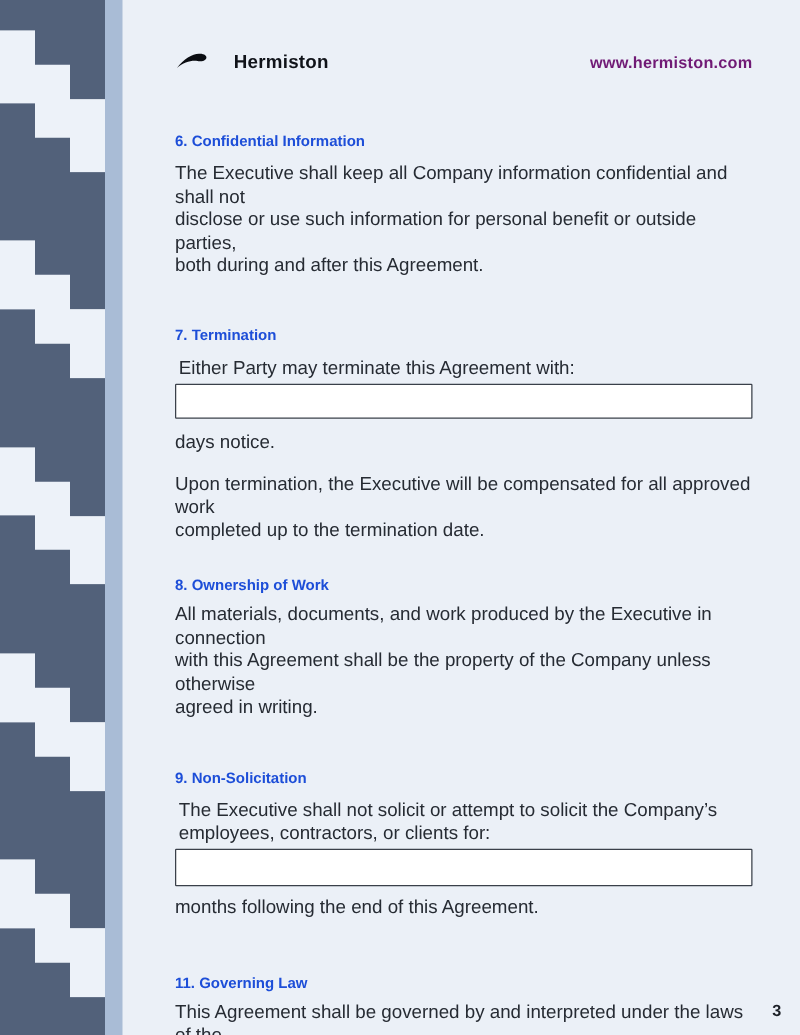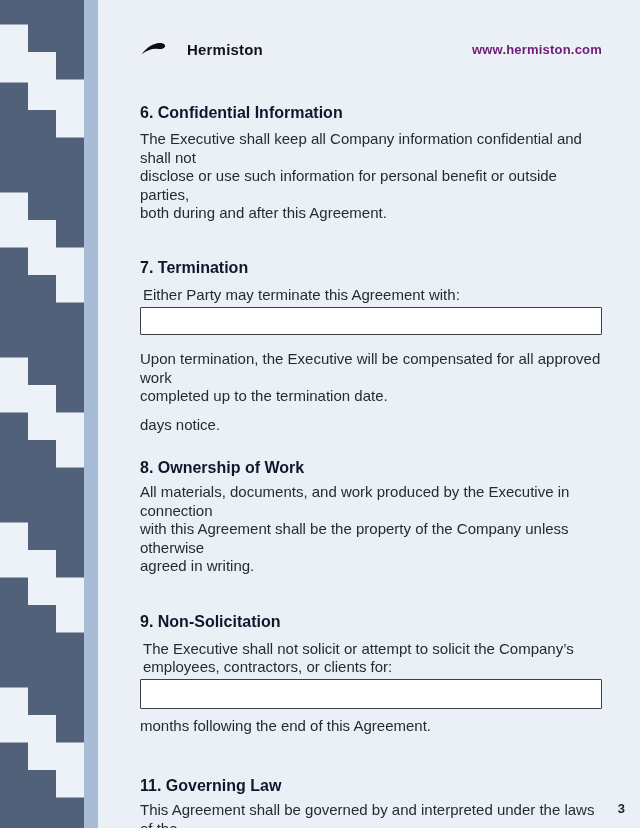--- a/index.html
+++ b/index.html
@@ -24,21 +24,21 @@
 
   
   .content { position:absolute; left:140px; top:0; width:462px; }
 
   .header { display:flex; justify-content:space-between; align-items:center; margin-top:36px; height:26px; }
   .brand  { display:flex; align-items:center; gap:19px; }
   .logo-swoosh { width:28px; height:17px; display:block; }
   .brand-name { font-size:15px; font-weight:bold; color:#101319; letter-spacing:.2px; }
   .website    { font-size:13px; font-weight:bold; color:#701a75; letter-spacing:.2px; }
 
-  .sec-title { color:#0f172a; font-size:16px; line-height:20px; font-weight:bold; }
+  .sec-title { color:#1d4ed8; font-size:12px; line-height:20px; font-weight:bold; }
   .para      { font-size:15px; line-height:18.5px; white-space:pre-line; }
   .lead      { padding-left:3px; }
   .bold-line { font-weight:bold; }
 
   .fill-input {
     display:block; width:100%; background:#FFFFFF;
     border:1.5px solid #3A404A; border-radius:1px;
     font-family:"Liberation Sans", sans-serif; font-size:13px; color:#262B33;
     padding:2px 6px; outline:none;
   }
@@ -88,23 +88,23 @@
     <h2 class="sec-title s6-title">6. Confidential Information</h2>
     <p class="para s6-body">The Executive shall keep all Company information confidential and shall not
 disclose or use such information for personal benefit or outside parties,
 both during and after this Agreement.</p>
   </section>
 
   <section>
     <h2 class="sec-title s7-title">7. Termination</h2>
     <p class="para lead s7-lead">Either Party may terminate this Agreement with:</p>
     <input class="fill-input input-1" type="text" value="" style="">
+    <p class="para s7-after">days notice.</p>
     <p class="para s7-body">Upon termination, the Executive will be compensated for all approved work
 completed up to the termination date.</p>
-    <p class="para s7-after">days notice.</p>
   </section>
 
   <section>
     <h2 class="sec-title s8-title">8. Ownership of Work</h2>
     <p class="para s8-body">All materials, documents, and work produced by the Executive in connection
 with this Agreement shall be the property of the Company unless otherwise
 agreed in writing.</p>
   </section>
 
   <section>

